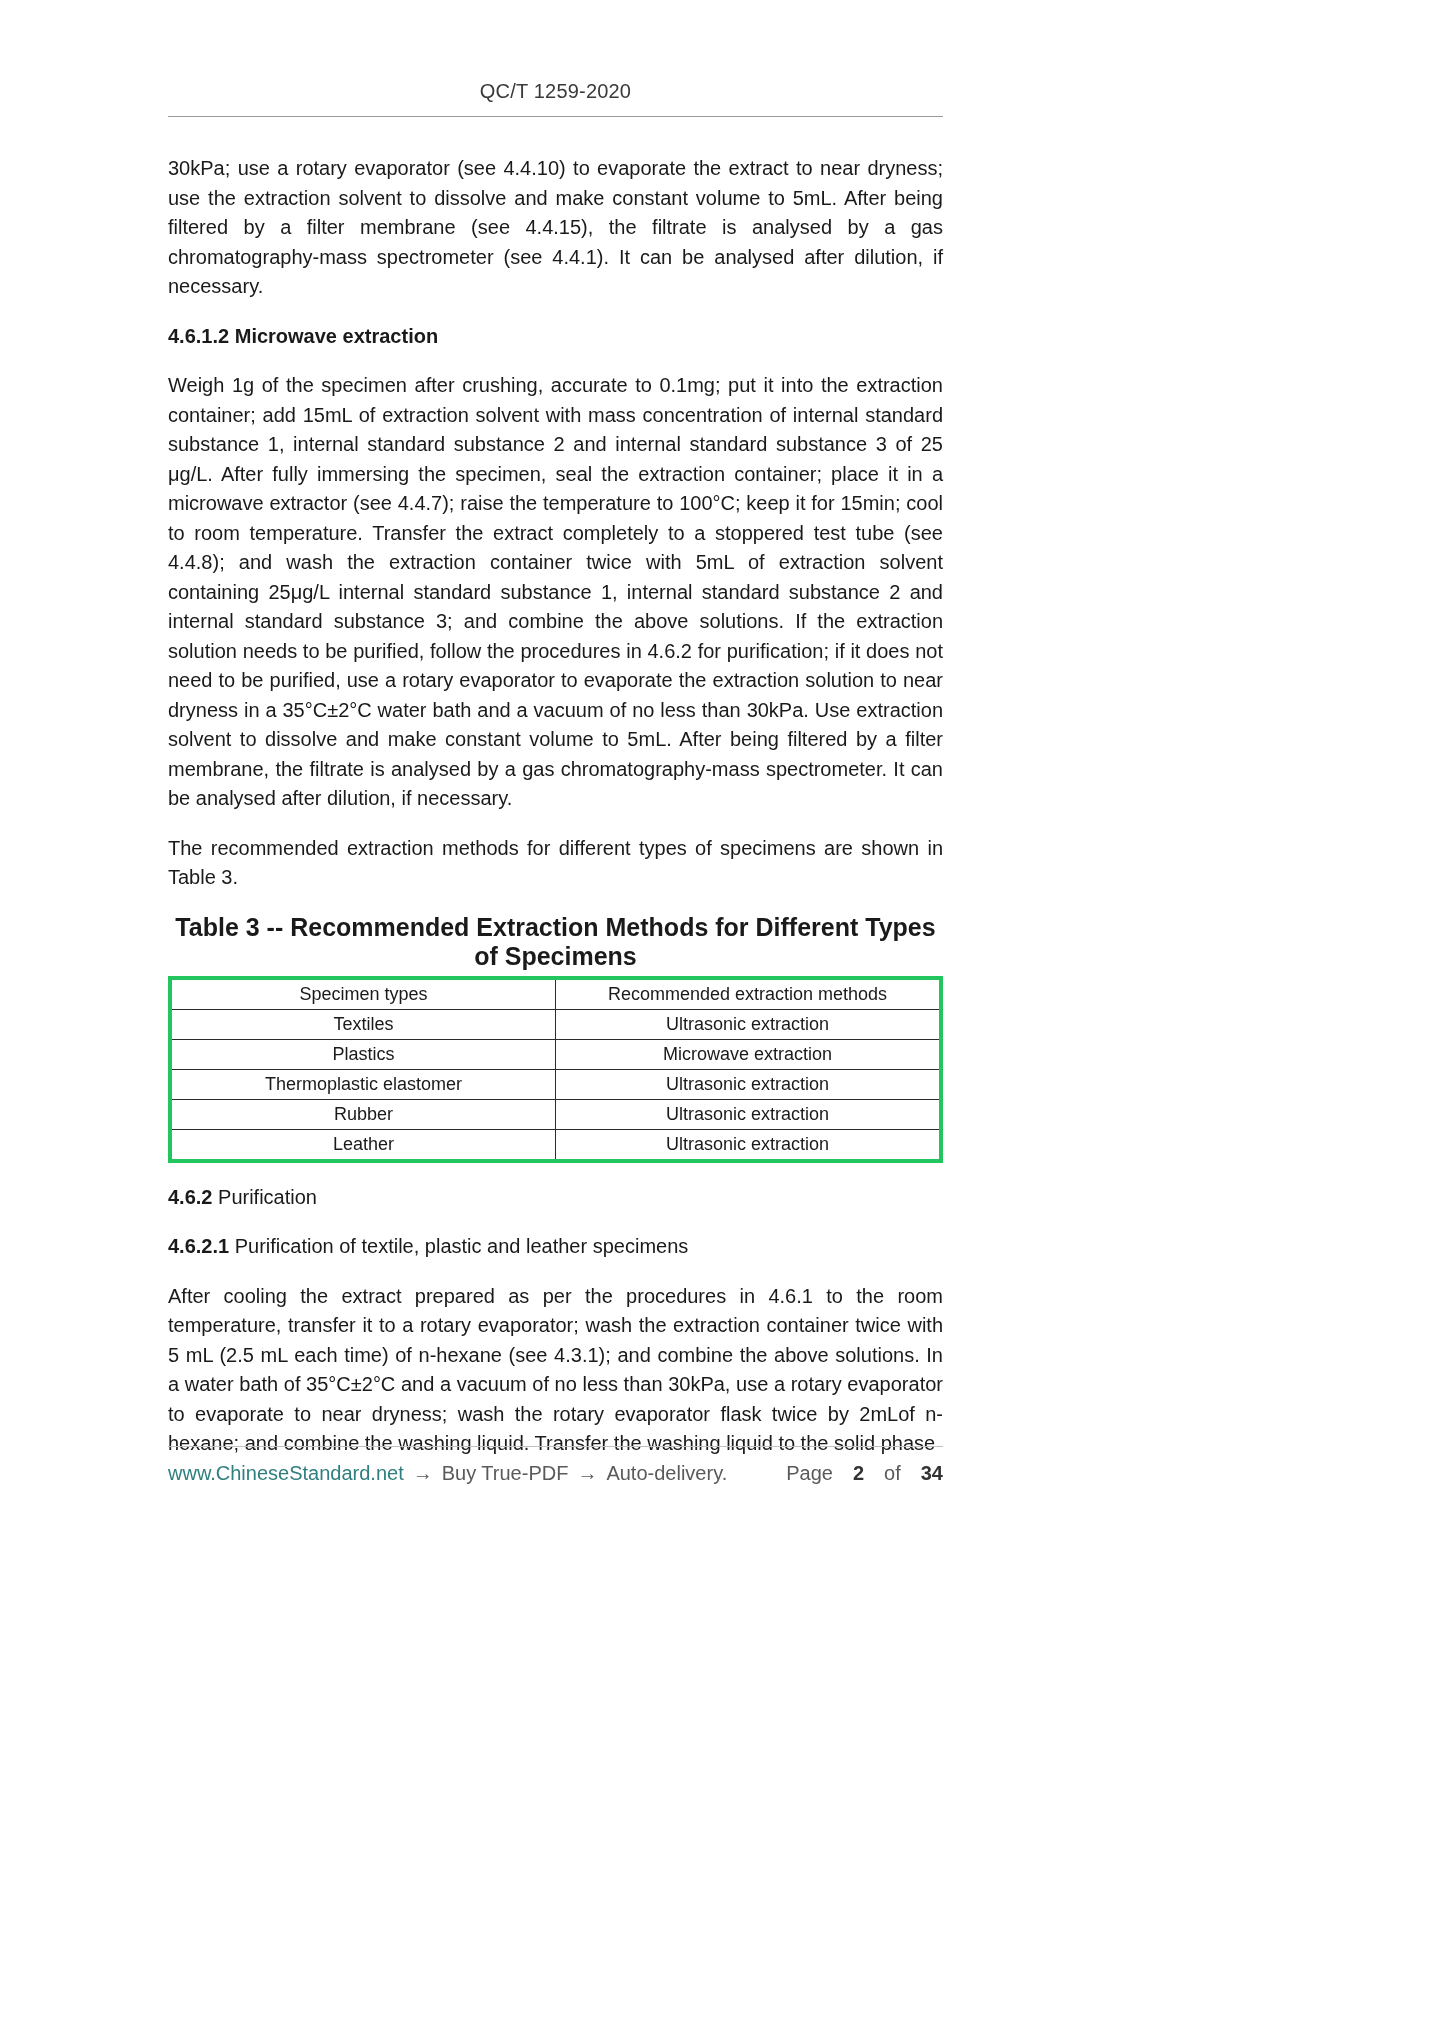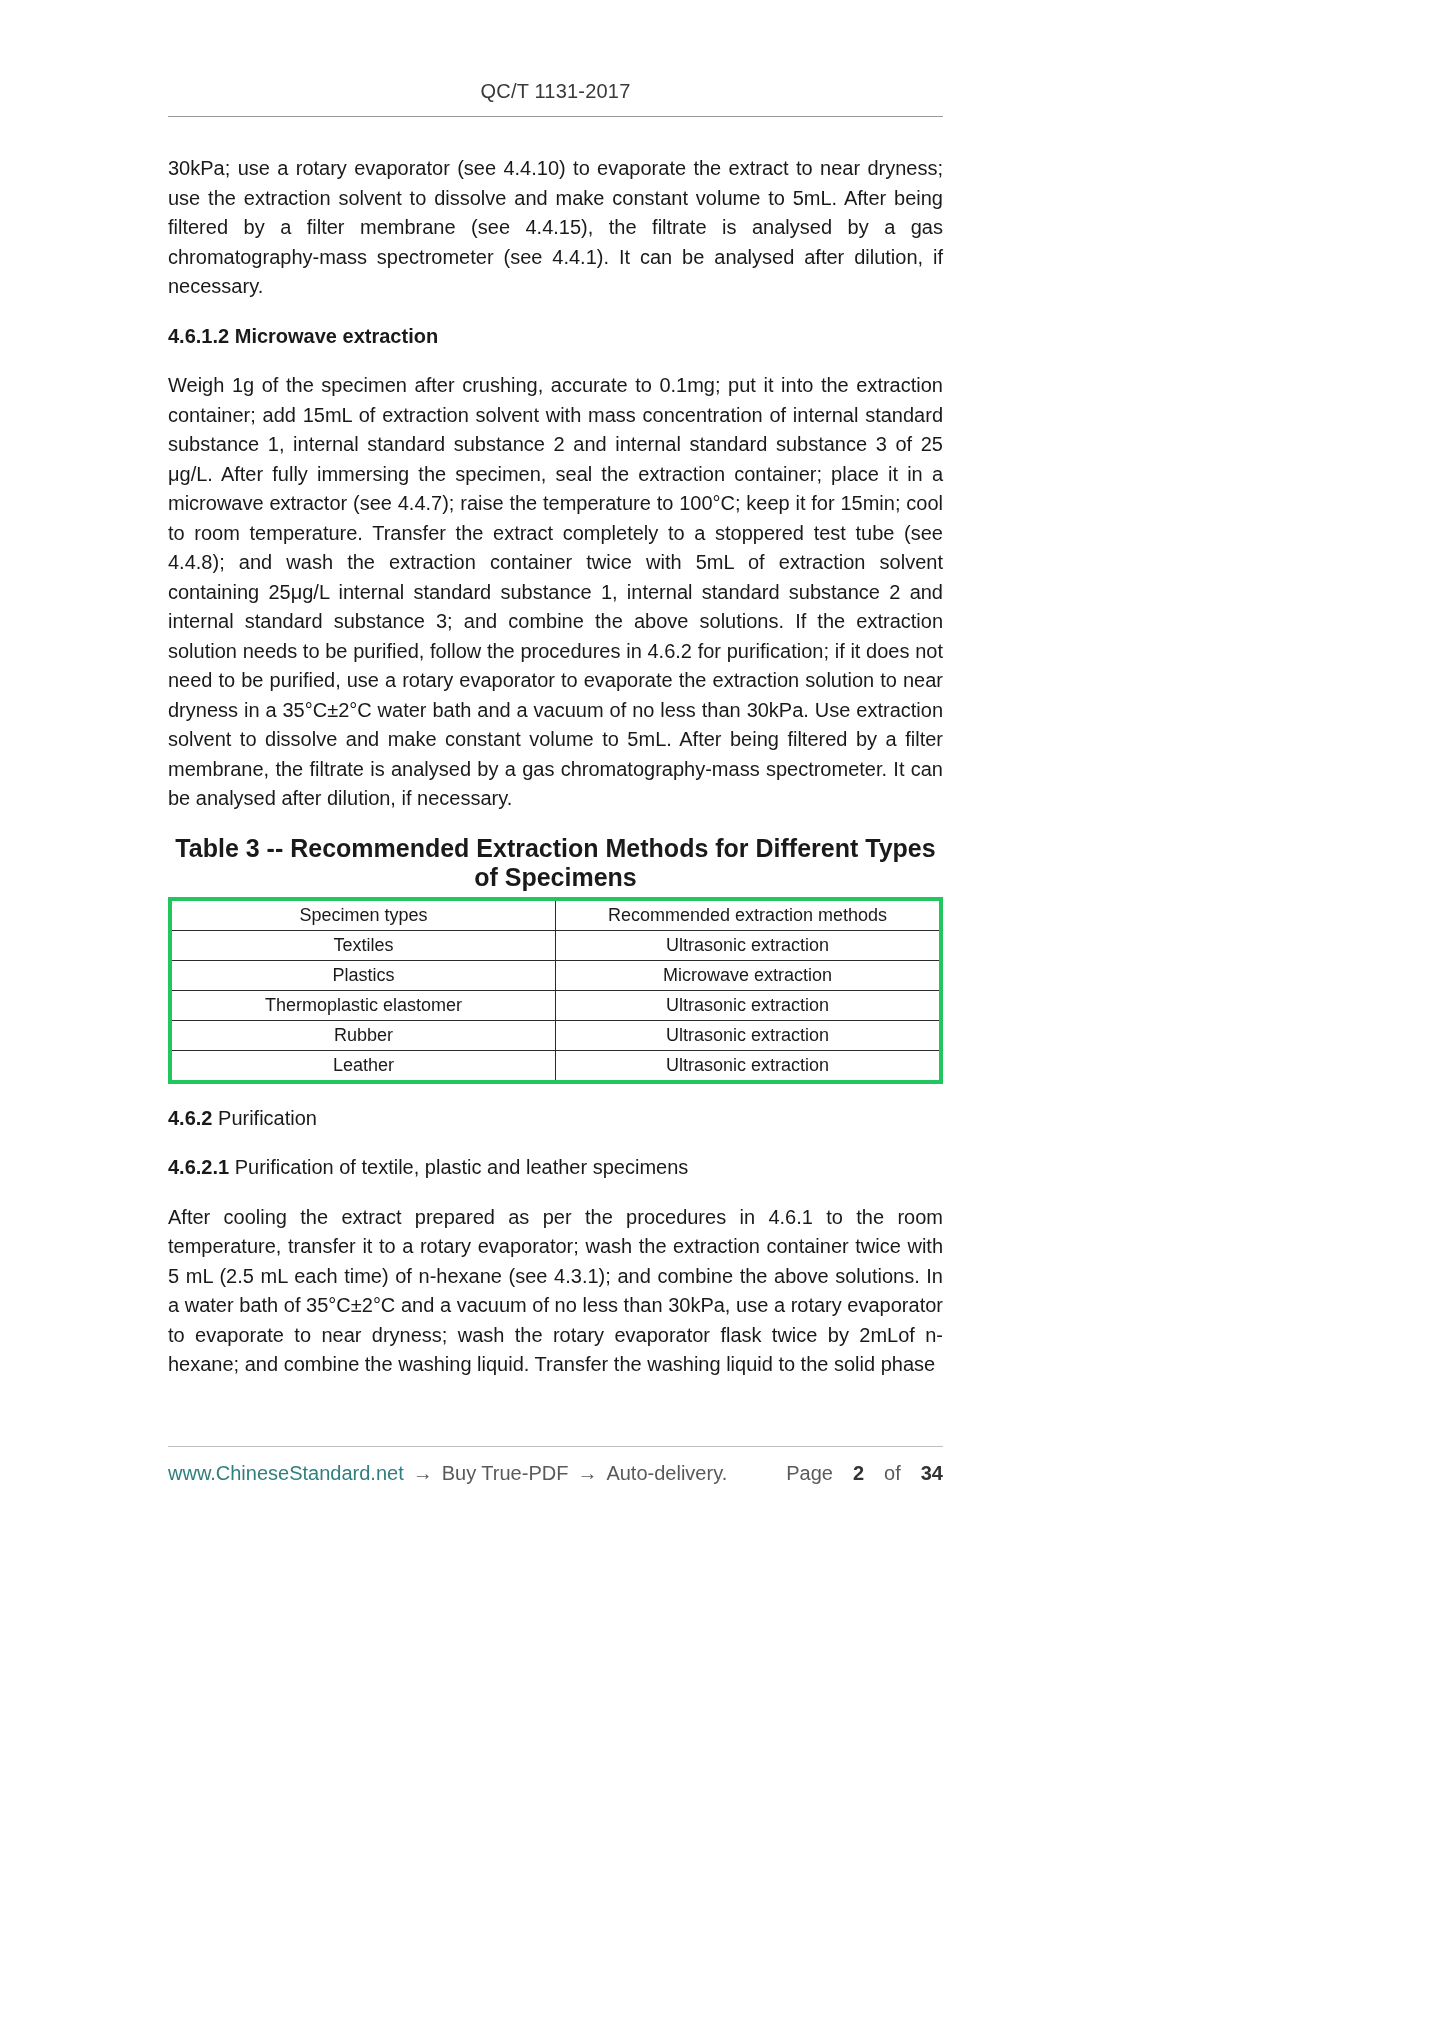--- a/index.html
+++ b/index.html
@@ -118,29 +118,30 @@
     font-weight: bold;
     color: #333333;
   }
 </style>
 </head>
 <body>
 
 <div class="page">
   <div class="inner">
 
-    <div class="header-title">QC/T 1131-2017</div>
+    <div class="header-title">QC/T 1259-2020</div>
     <div class="header-rule"></div>
 
     <p class="para first">30kPa; use a rotary evaporator (see 4.4.10) to evaporate the extract to near dryness; use the extraction solvent to dissolve and make constant volume to 5mL. After being filtered by a filter membrane (see 4.4.15), the filtrate is analysed by a gas chromatography-mass spectrometer (see 4.4.1). It can be analysed after dilution, if necessary.</p>
 
     <h3 class="heading all-bold">4.6.1.2 Microwave extraction</h3>
 
     <p class="para">Weigh 1g of the specimen after crushing, accurate to 0.1mg; put it into the extraction container; add 15mL of extraction solvent with mass concentration of internal standard substance 1, internal standard substance 2 and internal standard substance 3 of 25 μg/L. After fully immersing the specimen, seal the extraction container; place it in a microwave extractor (see 4.4.7); raise the temperature to 100°C; keep it for 15min; cool to room temperature. Transfer the extract completely to a stoppered test tube (see 4.4.8); and wash the extraction container twice with 5mL of extraction solvent containing 25μg/L internal standard substance 1, internal standard substance 2 and internal standard substance 3; and combine the above solutions. If the extraction solution needs to be purified, follow the procedures in 4.6.2 for purification; if it does not need to be purified, use a rotary evaporator to evaporate the extraction solution to near dryness in a 35°C±2°C water bath and a vacuum of no less than 30kPa. Use extraction solvent to dissolve and make constant volume to 5mL. After being filtered by a filter membrane, the filtrate is analysed by a gas chromatography-mass spectrometer. It can be analysed after dilution, if necessary.</p>
 
+    <p class="para">The recommended extraction methods for different types of specimens are shown in Table 3.</p>
 
     <div class="table-title">Table 3 -- Recommended Extraction Methods for Different Types of Specimens</div>
 
     <table class="spec-table">
       <colgroup>
           <col class="c1">
           <col class="c2">
         </colgroup>
       <thead>
         <tr>

